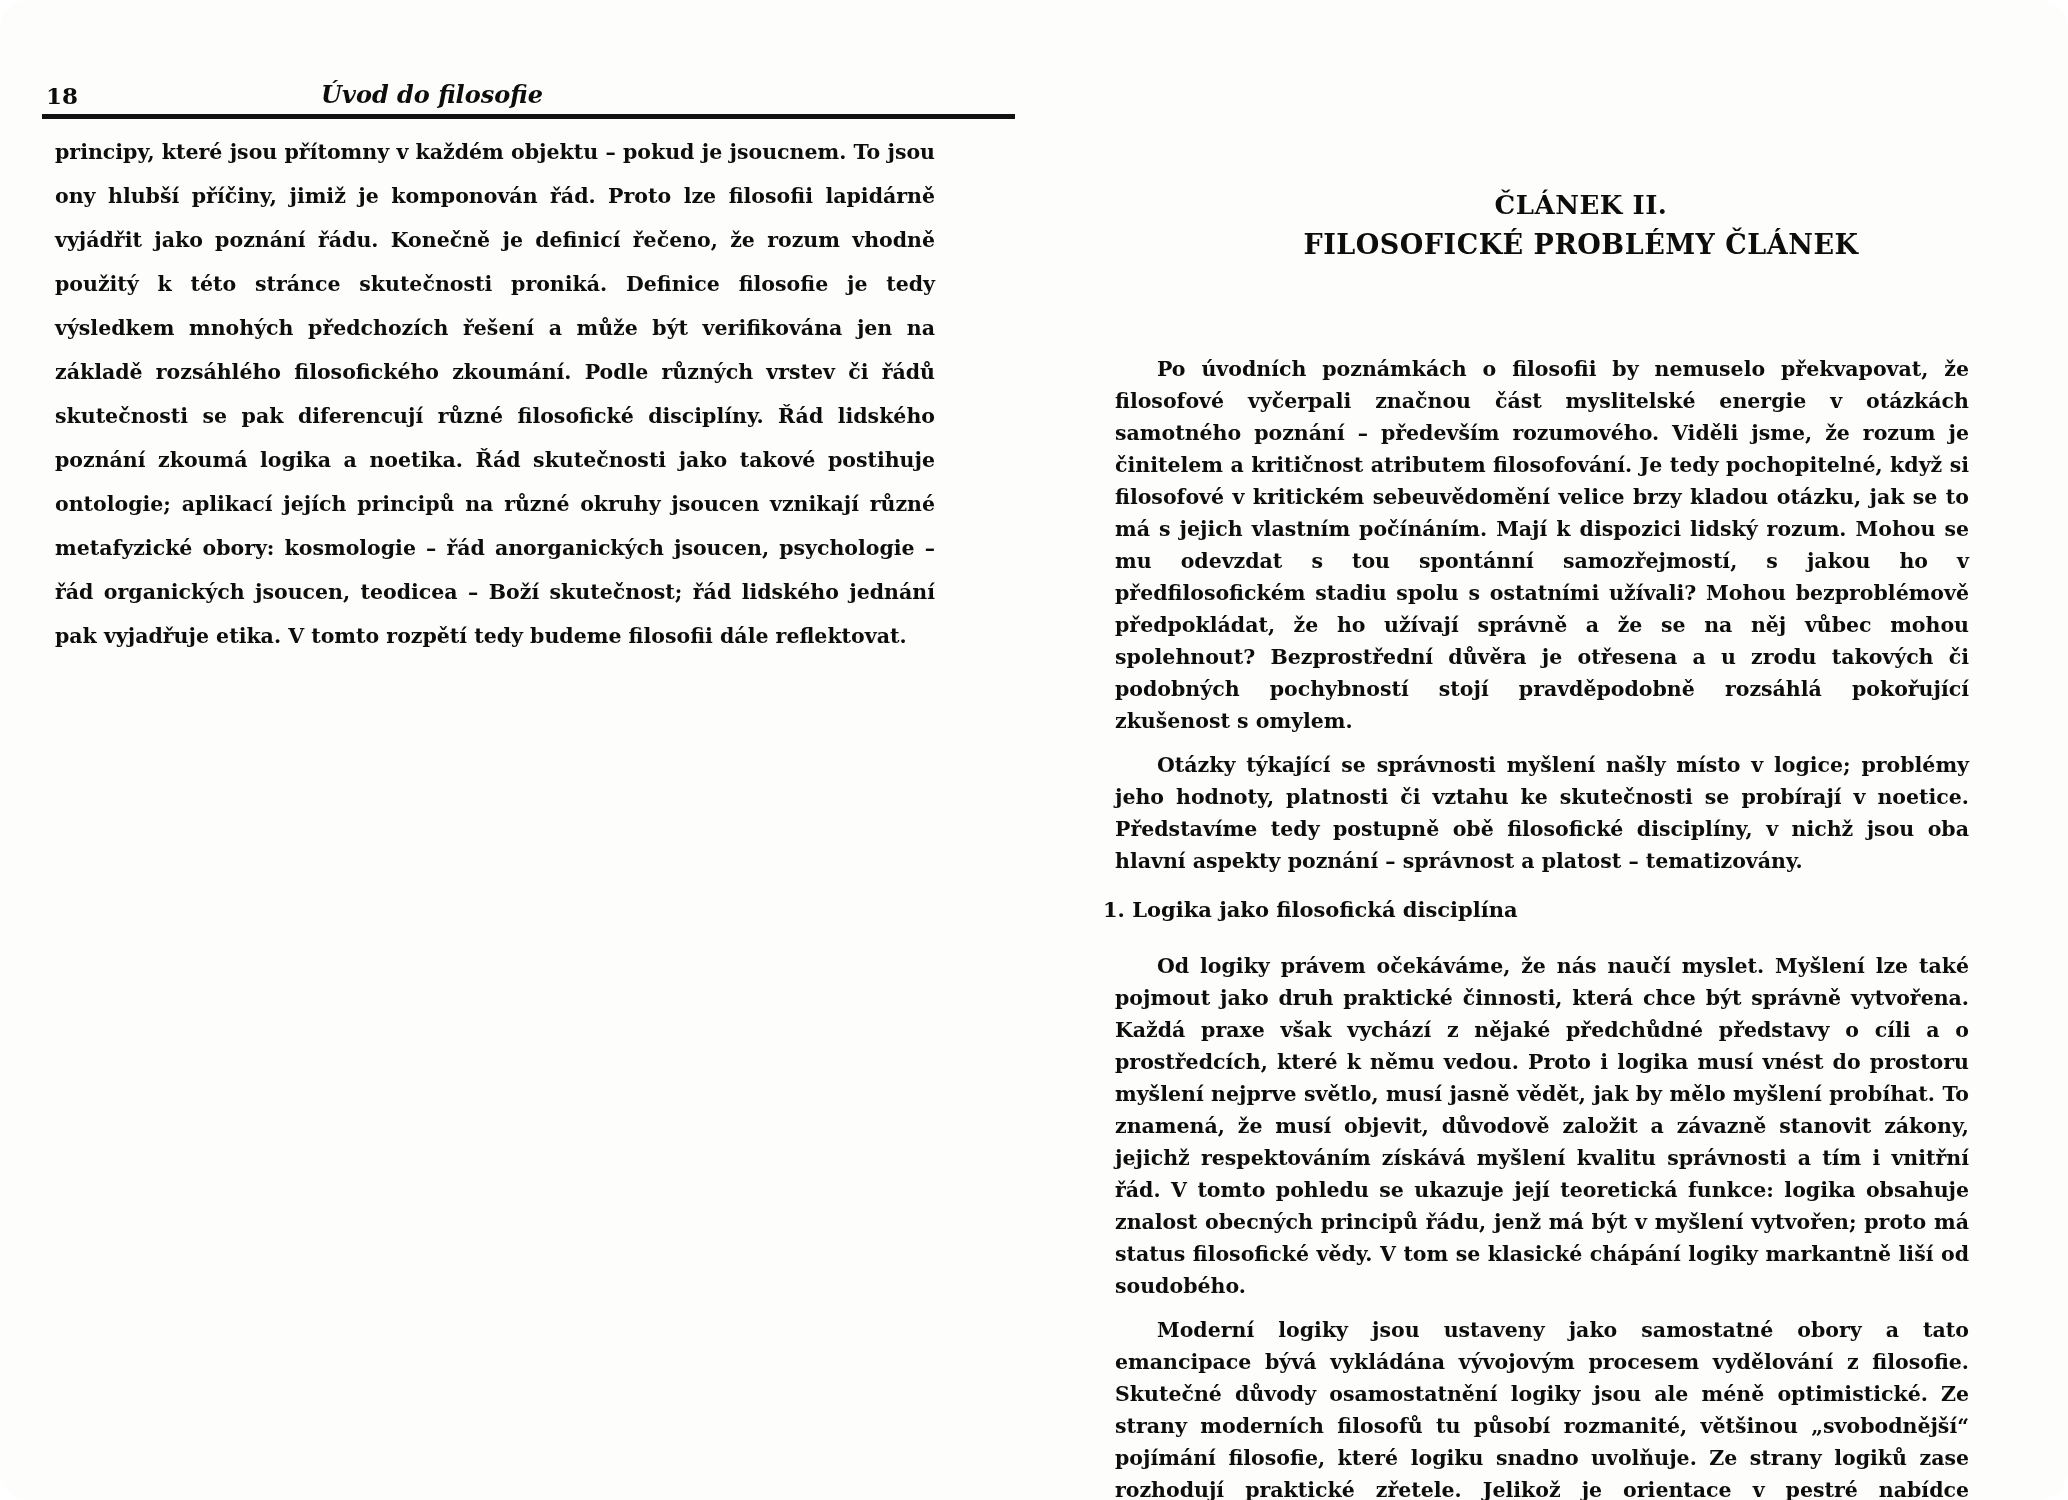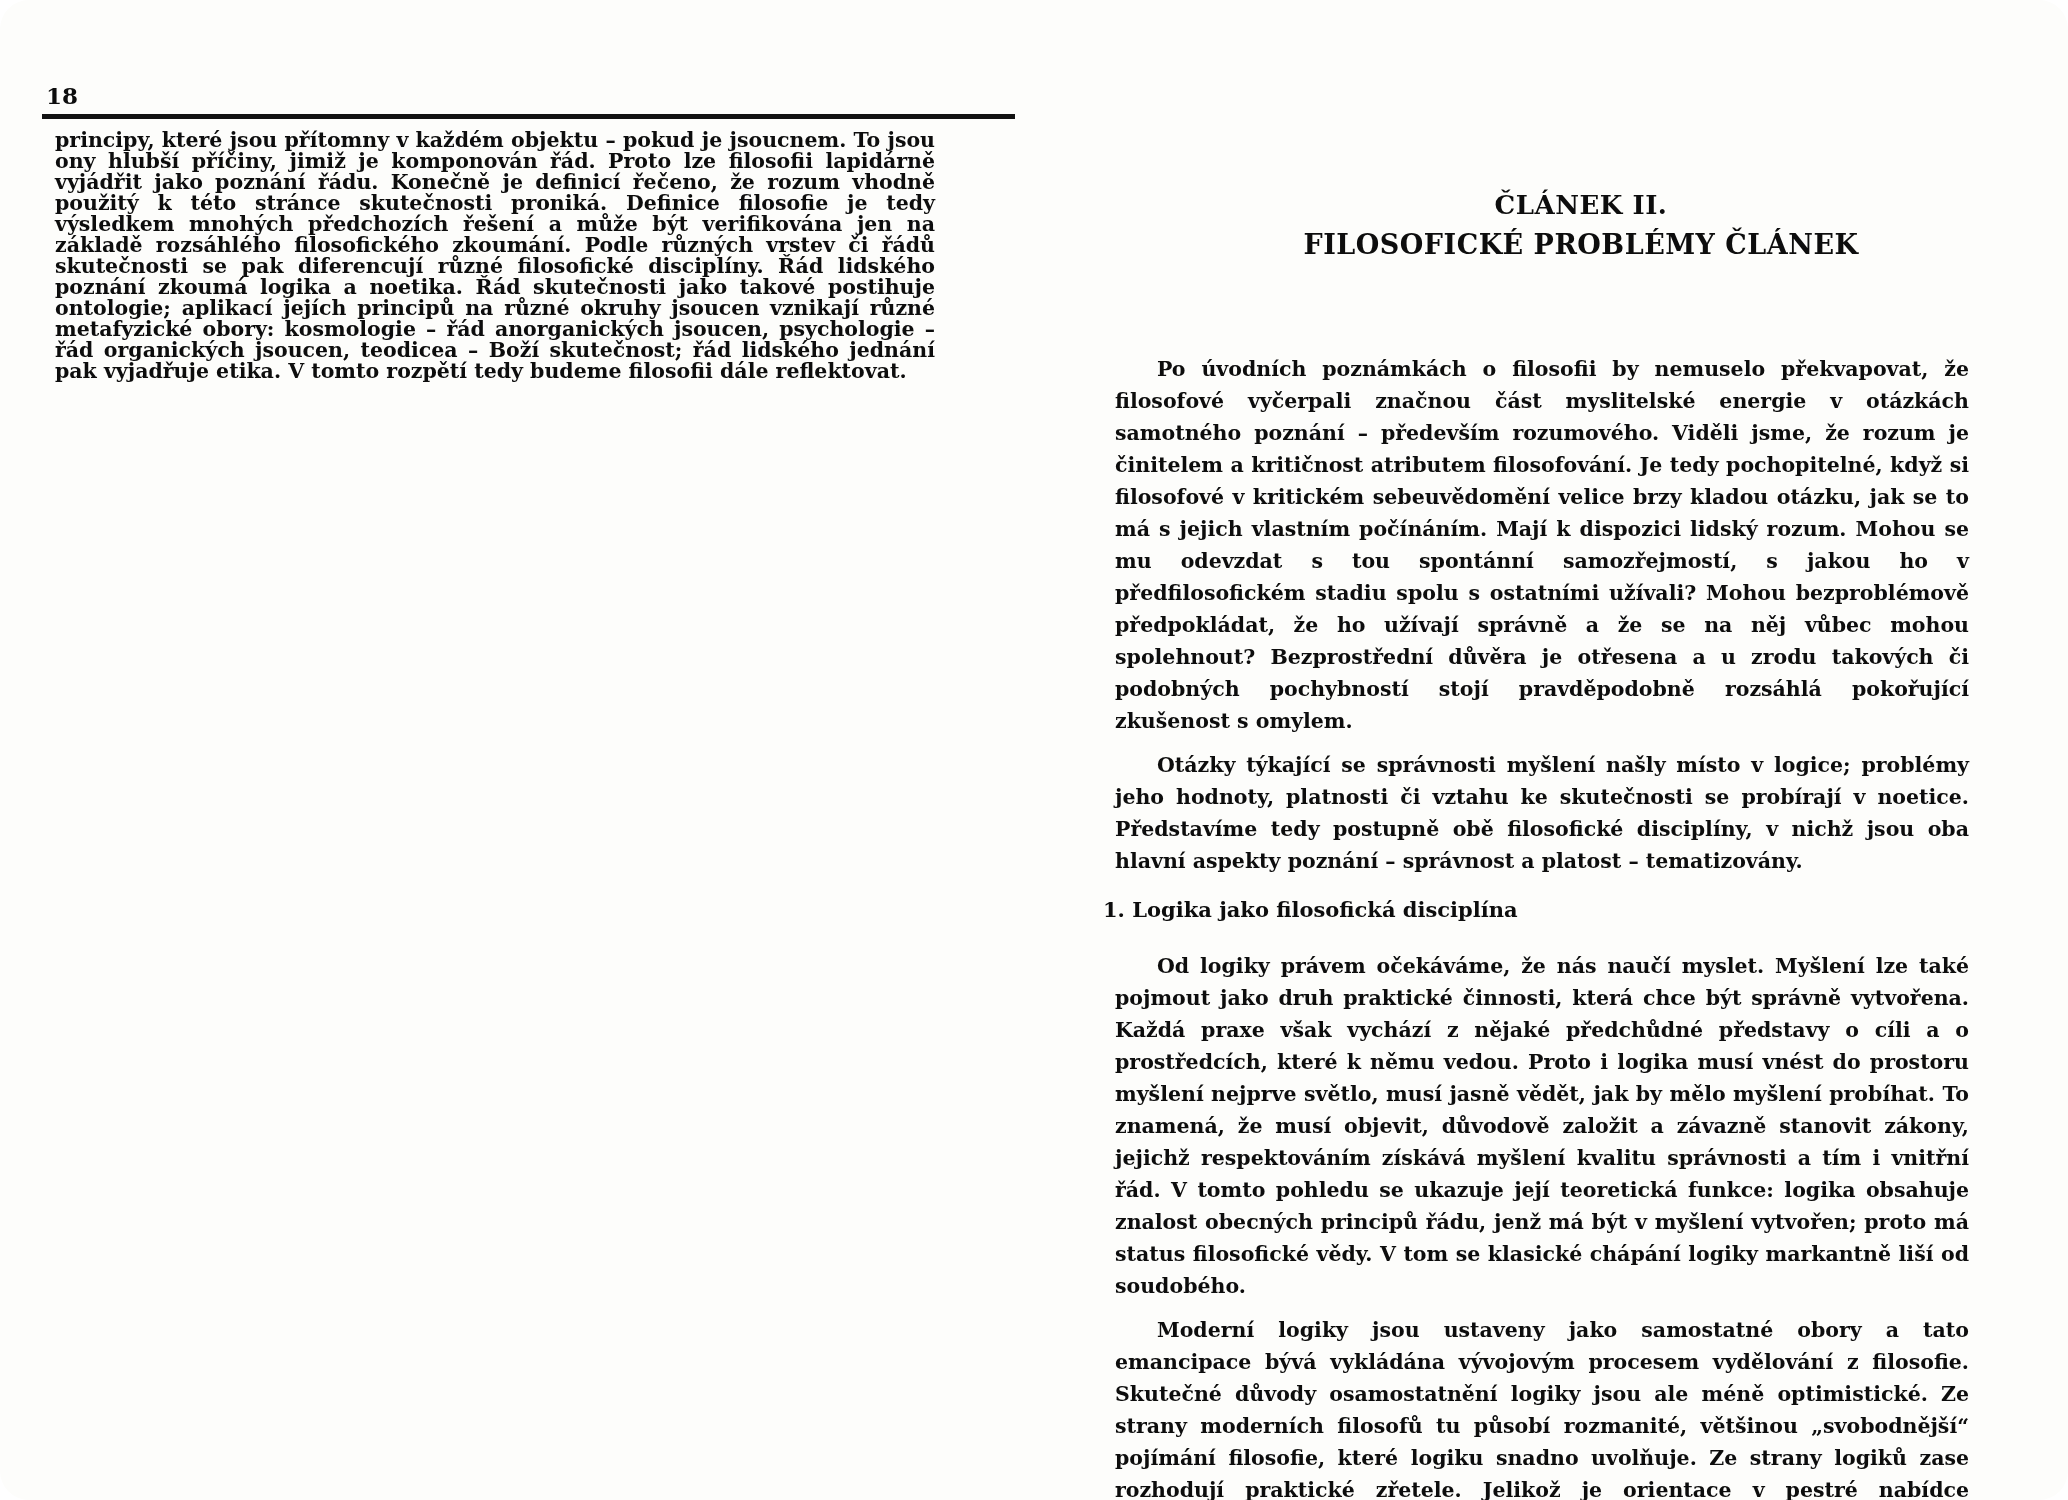--- a/index.html
+++ b/index.html
@@ -44,21 +44,21 @@
     height: 5px;
     background: #121212;
   }
   .lp-body {
     position: absolute;
     left: 55px;
     top: 130px;
     width: 880px;
     margin: 0;
     font-size: 20.5px;
-    line-height: 21px;
+    line-height: 44px;
     font-weight: 600;
     text-align: justify;
     hyphens: auto;
   }
 
   
   .article-heading {
     position: absolute;
     left: 1142px;
     top: 190px;
@@ -96,20 +96,21 @@
     margin: 17px 0 24px 0;
   }
 </style>
 </head>
 <body>
 
 <div class="spread">
 
   <span class="page-number">18</span>
 
+  <div class="running-title">Úvod do filosofie</div>
 
   <div class="header-rule"></div>
 
   <p class="lp-body">principy, které jsou přítomny v každém objektu – pokud je jsoucnem. To jsou ony hlubší příčiny, jimiž je komponován řád. Proto lze filosofii lapidárně vyjádřit jako poznání řádu. Konečně je definicí řečeno, že rozum vhodně použitý k této stránce skutečnosti proniká. Definice filosofie je tedy výsledkem mnohých předchozích řešení a může být verifikována jen na základě rozsáhlého filosofického zkoumání. Podle různých vrstev či řádů skutečnosti se pak diferencují různé filosofické disciplíny. Řád lidského poznání zkoumá logika a noetika. Řád skutečnosti jako takové postihuje ontologie; aplikací jejích principů na různé okruhy jsoucen vznikají různé metafyzické obory: kosmologie – řád anorganických jsoucen, psychologie – řád organických jsoucen, teodicea – Boží skutečnost; řád lidského jednání pak vyjadřuje etika. V tomto rozpětí tedy budeme filosofii dále reflektovat.</p>
 
   <div class="article-heading">
     <div class="l1">ČLÁNEK II.</div>
     <div class="l2">FILOSOFICKÉ PROBLÉMY ČLÁNEK</div>
   </div>
 

